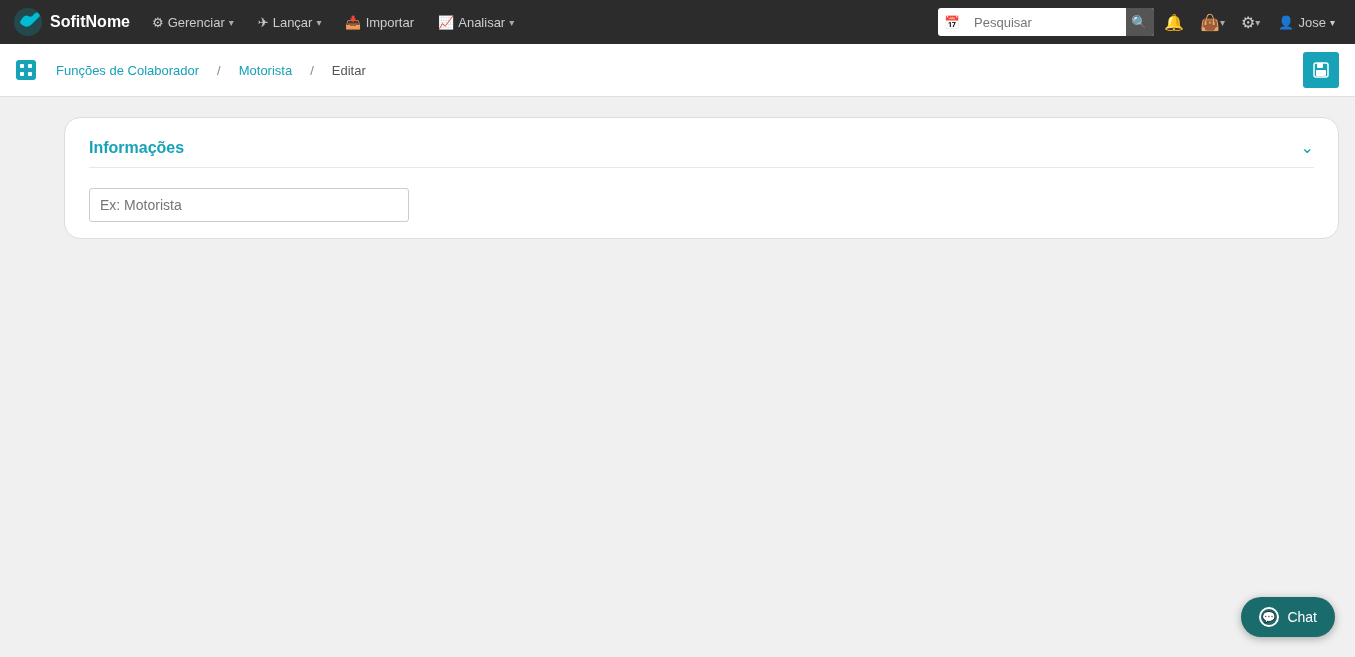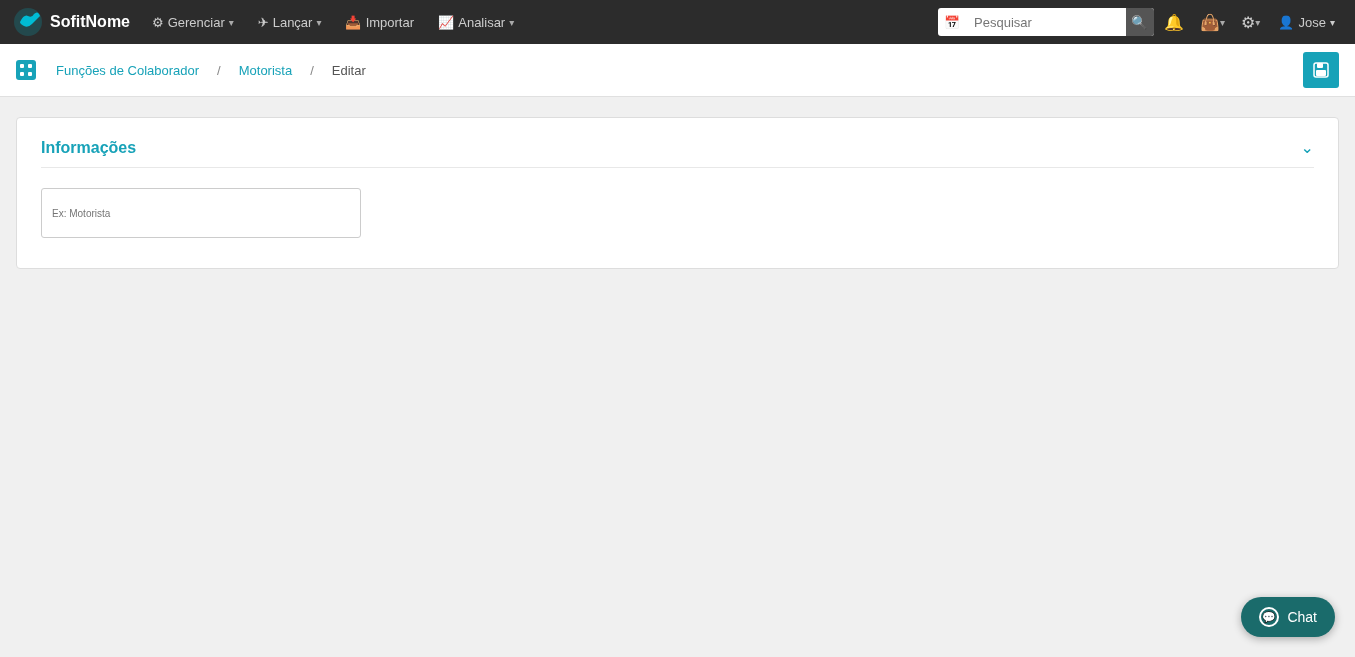--- a/index.html
+++ b/index.html
@@ -149,22 +149,23 @@
       font-size: 18px;
     }
 
     
     .main-content {
       padding: 20px 16px;
     }
     .form-card {
       background: #fff;
       border: 1px solid #ddd;
-      border-radius: 4px;
-      padding: 20px 24px 30px;
+      border-radius: 16px;
+      padding: 20px 24px 16px;
+      margin-left: 48px;
     }
     .section-header {
       display: flex;
       align-items: center;
       justify-content: space-between;
       margin-bottom: 20px;
       border-bottom: 1px solid #e8e8e8;
       padding-bottom: 10px;
     }
     .section-title {
@@ -204,24 +205,24 @@
       color: #fff;
       border-radius: 50%;
       font-size: 10px;
       cursor: pointer;
       margin-left: 4px;
     }
     .form-input {
       border: 1px solid #ccc;
       border-radius: 3px;
       padding: 6px 10px;
-      font-size: 10px;
+      font-size: 14px;
       color: #555;
       outline: none;
-      height: 50px;
+      height: 34px;
       width: 100%;
     }
     .form-select {
       border: 1px solid #ccc;
       border-radius: 3px;
       padding: 6px 10px;
       font-size: 13px;
       color: #888;
       outline: none;
       height: 34px;

